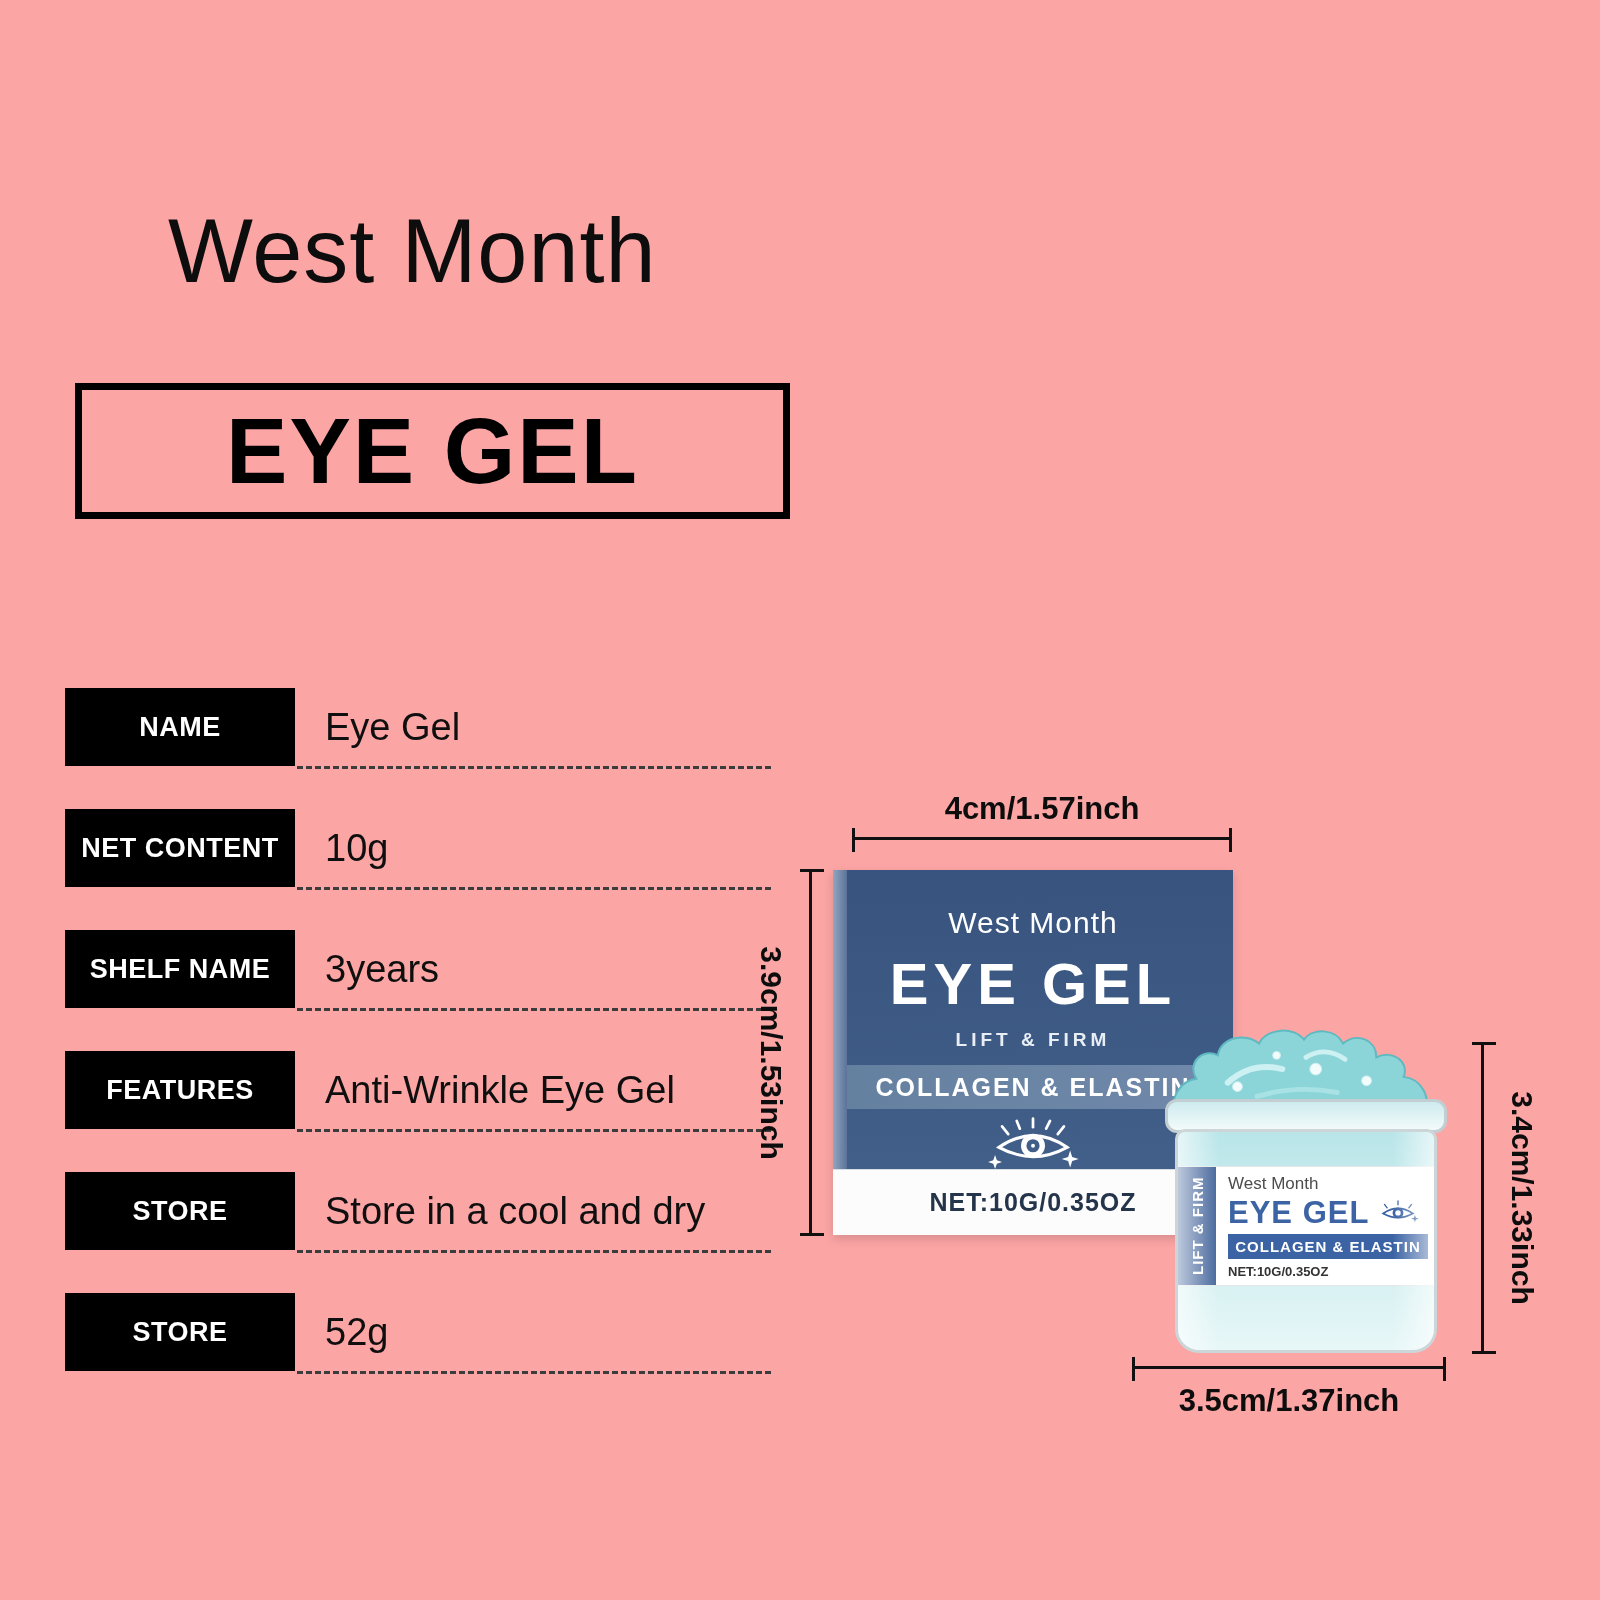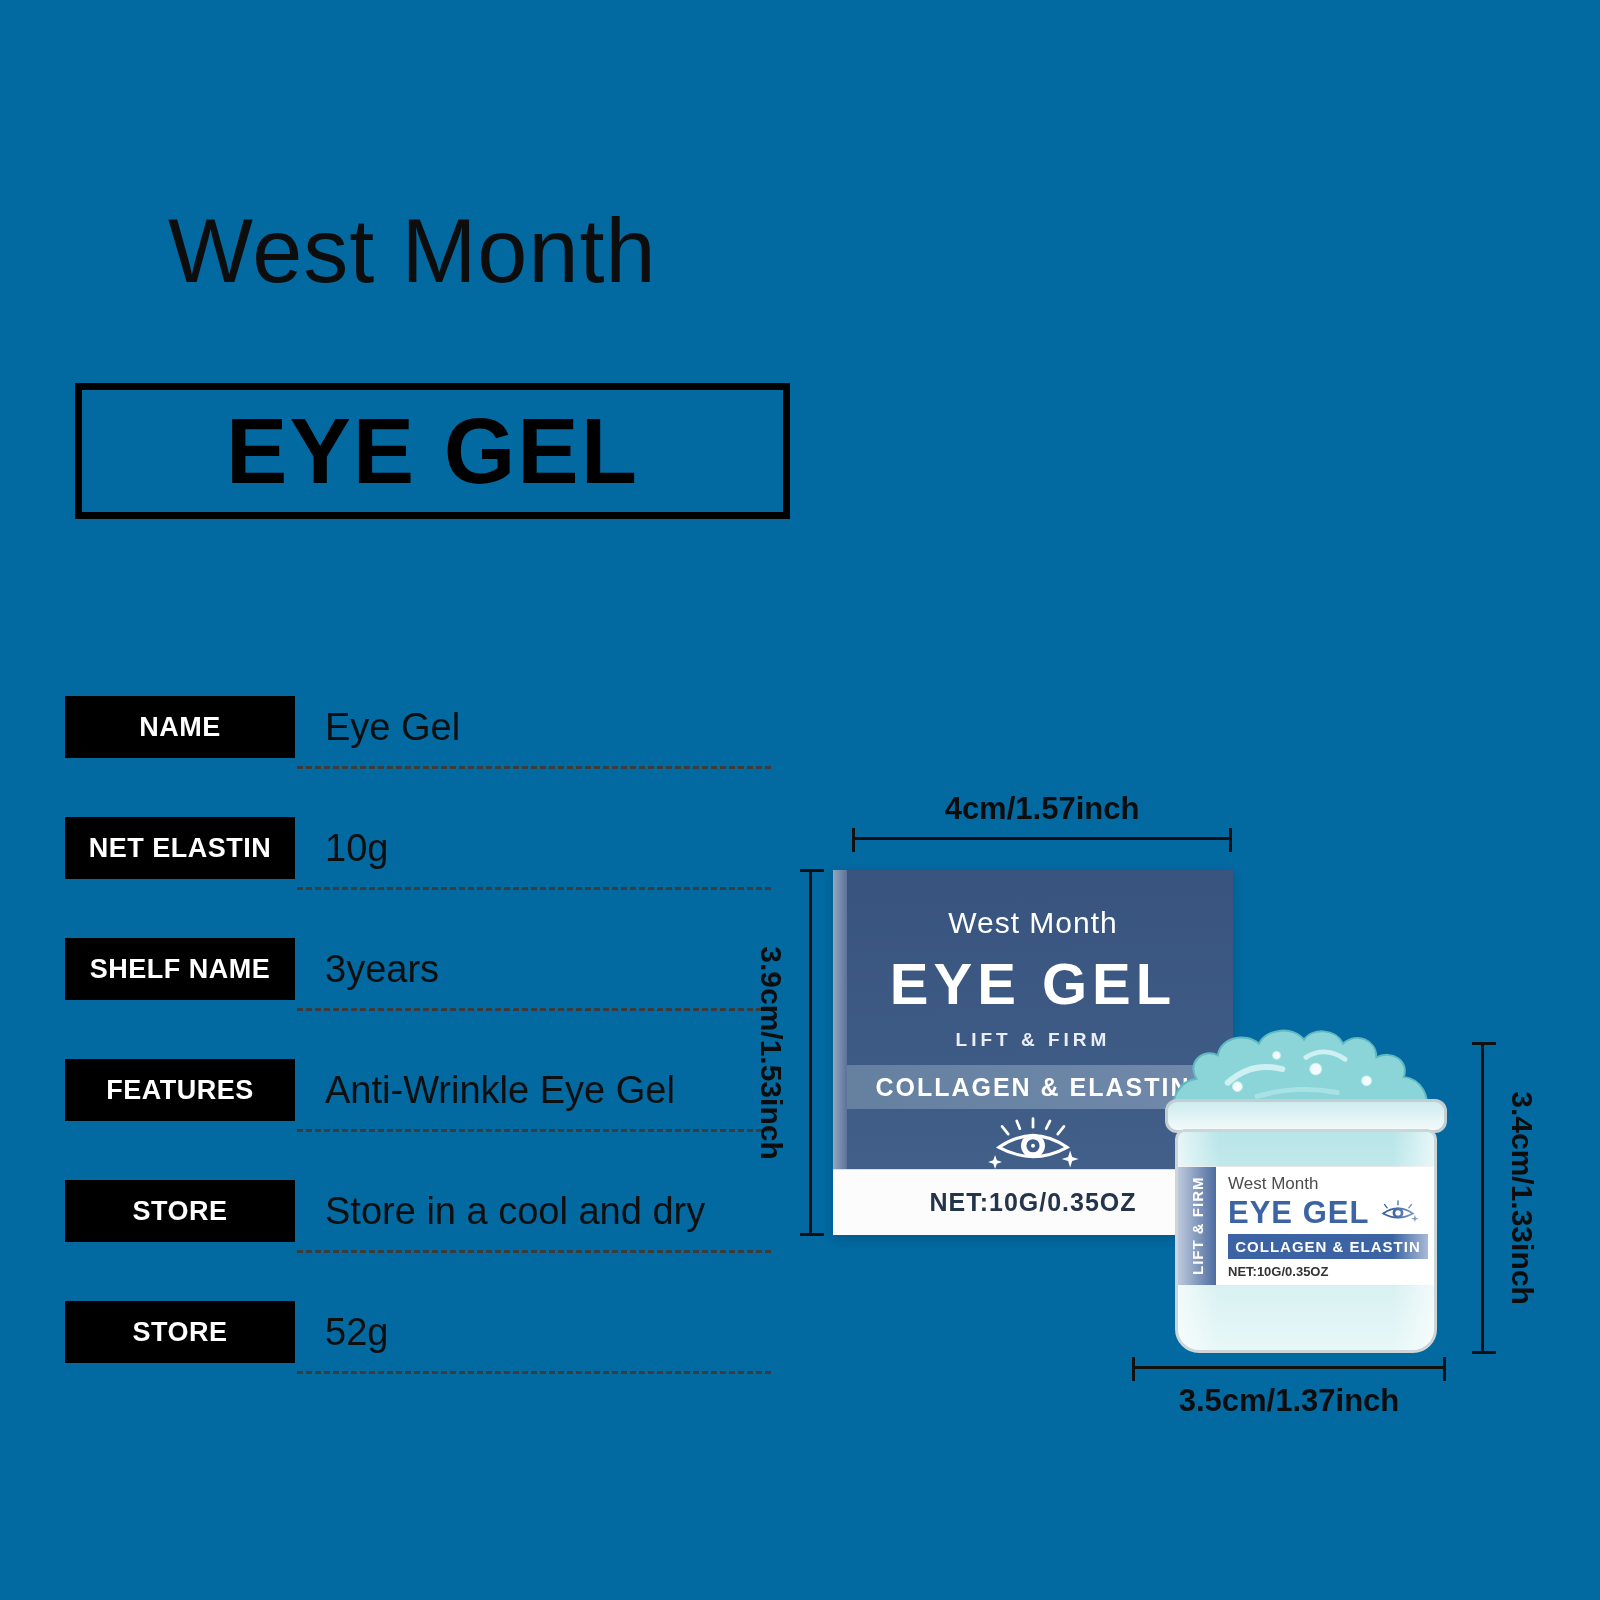--- a/index.html
+++ b/index.html
@@ -1,31 +1,31 @@
 <!DOCTYPE html>
 <html><head>
 <meta charset="utf-8">
 <style>
   * { margin:0; padding:0; box-sizing:border-box; }
   html,body { background:#ffffff; }
   body { font-family:"Liberation Sans", sans-serif; color:#111; }
-  .canvas { position:relative; width:1600px; height:1600px; background:#0369a1; overflow:hidden; }
+  .canvas { position:relative; width:1600px; height:1600px; background:#fca5a5; overflow:hidden; }
 
   
   .brand-heading { position:absolute; left:168px; top:200px; font-size:90px; font-weight:500; color:#0d0d0d; letter-spacing:1px; }
 
   
   .title-box { position:absolute; left:75px; top:383px; width:715px; height:136px; border:7px solid #000; display:flex; align-items:center; justify-content:center; }
   .title-text { font-size:92px; font-weight:800; letter-spacing:2px; color:#000; }
 
   
   .specs { position:absolute; left:65px; top:696px; width:720px; }
   .spec-row { position:relative; display:flex; align-items:center; height:62px; margin-bottom:59px; }
   .spec-row::after { content:""; position:absolute; left:232px; width:474px; bottom:-11px; border-bottom:3px dashed #3c3c3c; }
-  .spec-label { width:230px; height:62px; background:#000; color:#fff; font-size:27px; font-weight:700; display:flex; align-items:center; justify-content:center; letter-spacing:0.5px; flex:0 0 auto; }
+  .spec-label { width:230px; height:78px; background:#000; color:#fff; font-size:27px; font-weight:700; display:flex; align-items:center; justify-content:center; letter-spacing:0.5px; flex:0 0 auto; }
   .spec-value { margin-left:30px; font-size:38px; color:#0f0f0f; white-space:nowrap; }
 
   
   .product-box { position:absolute; left:833px; top:870px; width:400px; height:365px; background:linear-gradient(178deg,#38547e 0%, #3e5b86 55%, #45628d 100%); z-index:1; box-shadow:0 4px 10px rgba(0,0,0,0.15); }
   .product-box::before { content:""; position:absolute; left:0; top:0; bottom:0; width:14px; background:linear-gradient(90deg,#92a6bf,#5a7398); }
   .box-brand { margin-top:36px; text-align:center; color:#fff; font-size:30px; letter-spacing:1px; }
   .box-title { margin-top:10px; text-align:center; color:#fff; font-size:58px; font-weight:800; letter-spacing:5px; }
   .box-sub { margin-top:12px; text-align:center; color:#e9eef5; font-size:19px; font-weight:700; letter-spacing:4px; }
   .box-banner { margin-top:14px; height:44px; line-height:44px; text-align:center; background:linear-gradient(90deg,#64809f,#7189ab); color:#fff; font-size:25px; font-weight:700; letter-spacing:2px; }
   .box-eye { margin-top:6px; height:60px; display:flex; align-items:center; justify-content:center; color:#fff; }
@@ -80,21 +80,21 @@
   <div class="title-box">
     <span class="title-text">EYE GEL</span>
   </div>
 
   <div class="specs">
     <div class="spec-row">
       <div class="spec-label">NAME</div>
       <div class="spec-value">Eye Gel</div>
     </div>
     <div class="spec-row">
-      <div class="spec-label">NET  ELASTIN</div>
+      <div class="spec-label">NET  CONTENT</div>
       <div class="spec-value">10g</div>
     </div>
     <div class="spec-row">
       <div class="spec-label">SHELF NAME</div>
       <div class="spec-value">3years</div>
     </div>
     <div class="spec-row">
       <div class="spec-label">FEATURES</div>
       <div class="spec-value">Anti-Wrinkle Eye Gel</div>
     </div>

